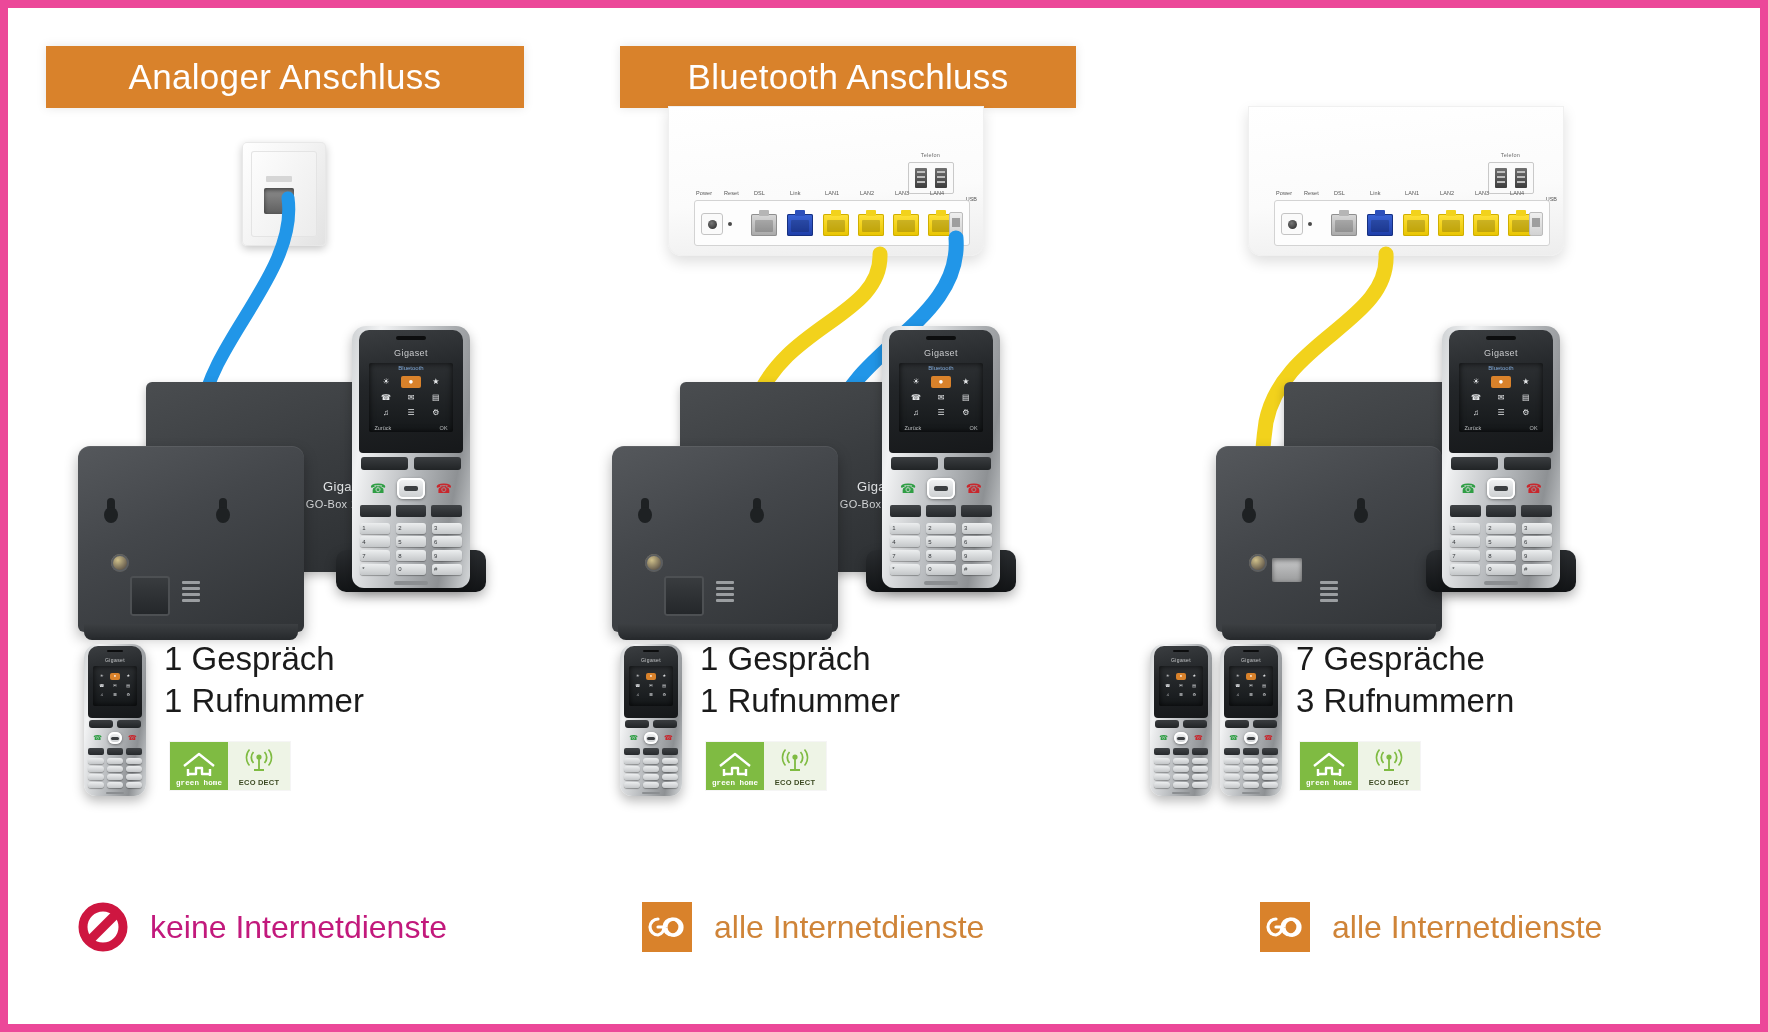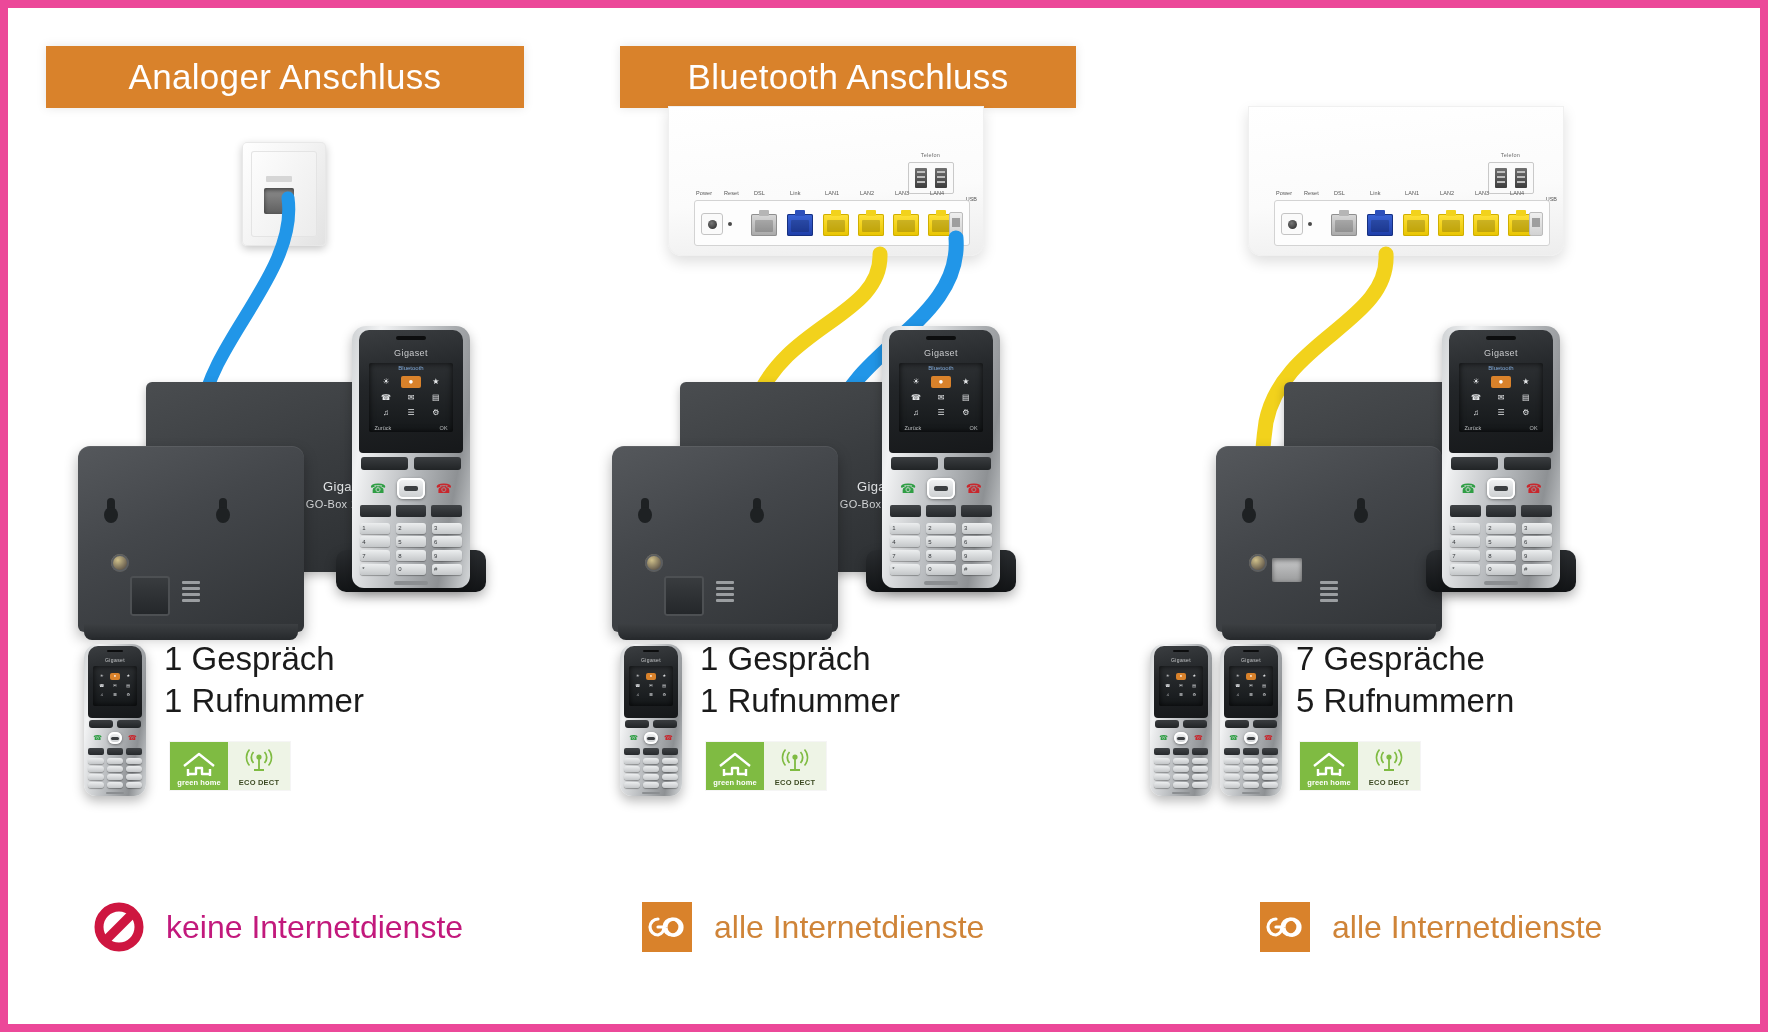--- a/index.html
+++ b/index.html
@@ -346,35 +346,35 @@
   #col-2 .eco{left:130px;}
   .eco .gh{
     width:58px;background:#7fbb42;position:relative;
     display:flex;align-items:flex-end;justify-content:center;
   }
   .eco .gh .roof{
     position:absolute;left:12px;top:8px;width:34px;height:26px;
   }
   .eco .gh .lbl{
     position:relative;color:#ffffff;font-size:7.5px;font-weight:bold;
-    padding-bottom:3px;letter-spacing:.1px;
+    padding-bottom:3px;letter-spacing:.1px;font-family:Liberation Mono, monospace;
   }
   .eco .ed{
     width:62px;background:#eef4e6;position:relative;
     display:flex;align-items:flex-end;justify-content:center;
   }
   .eco .ed .wave{position:absolute;left:14px;top:6px;width:34px;height:26px;}
   .eco .ed .lbl{
     position:relative;color:#3c4a23;font-size:7.5px;font-weight:bold;
     padding-bottom:3px;letter-spacing:.2px;
   }
 
   
   .status{position:absolute;top:888px;left:0;display:flex;align-items:center;gap:22px;}
-  #col-0 .status{left:64px;}
+  #col-0 .status{left:48px;}
   #col-1 .status{left:52px;}
   #col-2 .status{left:90px;}
   .status .icon-no{
     width:50px;height:50px;position:relative;flex:0 0 auto;
   }
   .status .icon-go{
     width:50px;height:50px;background:#d9822b;flex:0 0 auto;
     display:flex;align-items:center;justify-content:center;
   }
   .status .txt{font-size:32px;white-space:nowrap;}
@@ -1100,21 +1100,21 @@
                 <span></span>
                 <span></span>
                 <span></span>
           </div>
           <div class="hs-bottom"></div>
         </div>
       </div>
 
       <div class="lines">
         <div>7 Gespräche</div>
-        <div>5 Rufnummern</div>
+        <div>3 Rufnummern</div>
       </div>
 
       <div class="eco">
         <div class="gh">
           <svg class="roof" viewBox="0 0 34 26">
             <path d="M2,16 L17,4 L32,16" stroke="#ffffff" stroke-width="2.4" fill="none" stroke-linejoin="round"></path>
             <path d="M6,26 L6,19 M28,26 L28,19" stroke="#ffffff" stroke-width="2.4" fill="none"></path>
             <path d="M6,24 L14,24 L14,18 L20,18 L20,24 L28,24" stroke="#ffffff" stroke-width="2.4" fill="none" stroke-linejoin="round"></path>
           </svg>
           <span class="lbl">green home</span>

